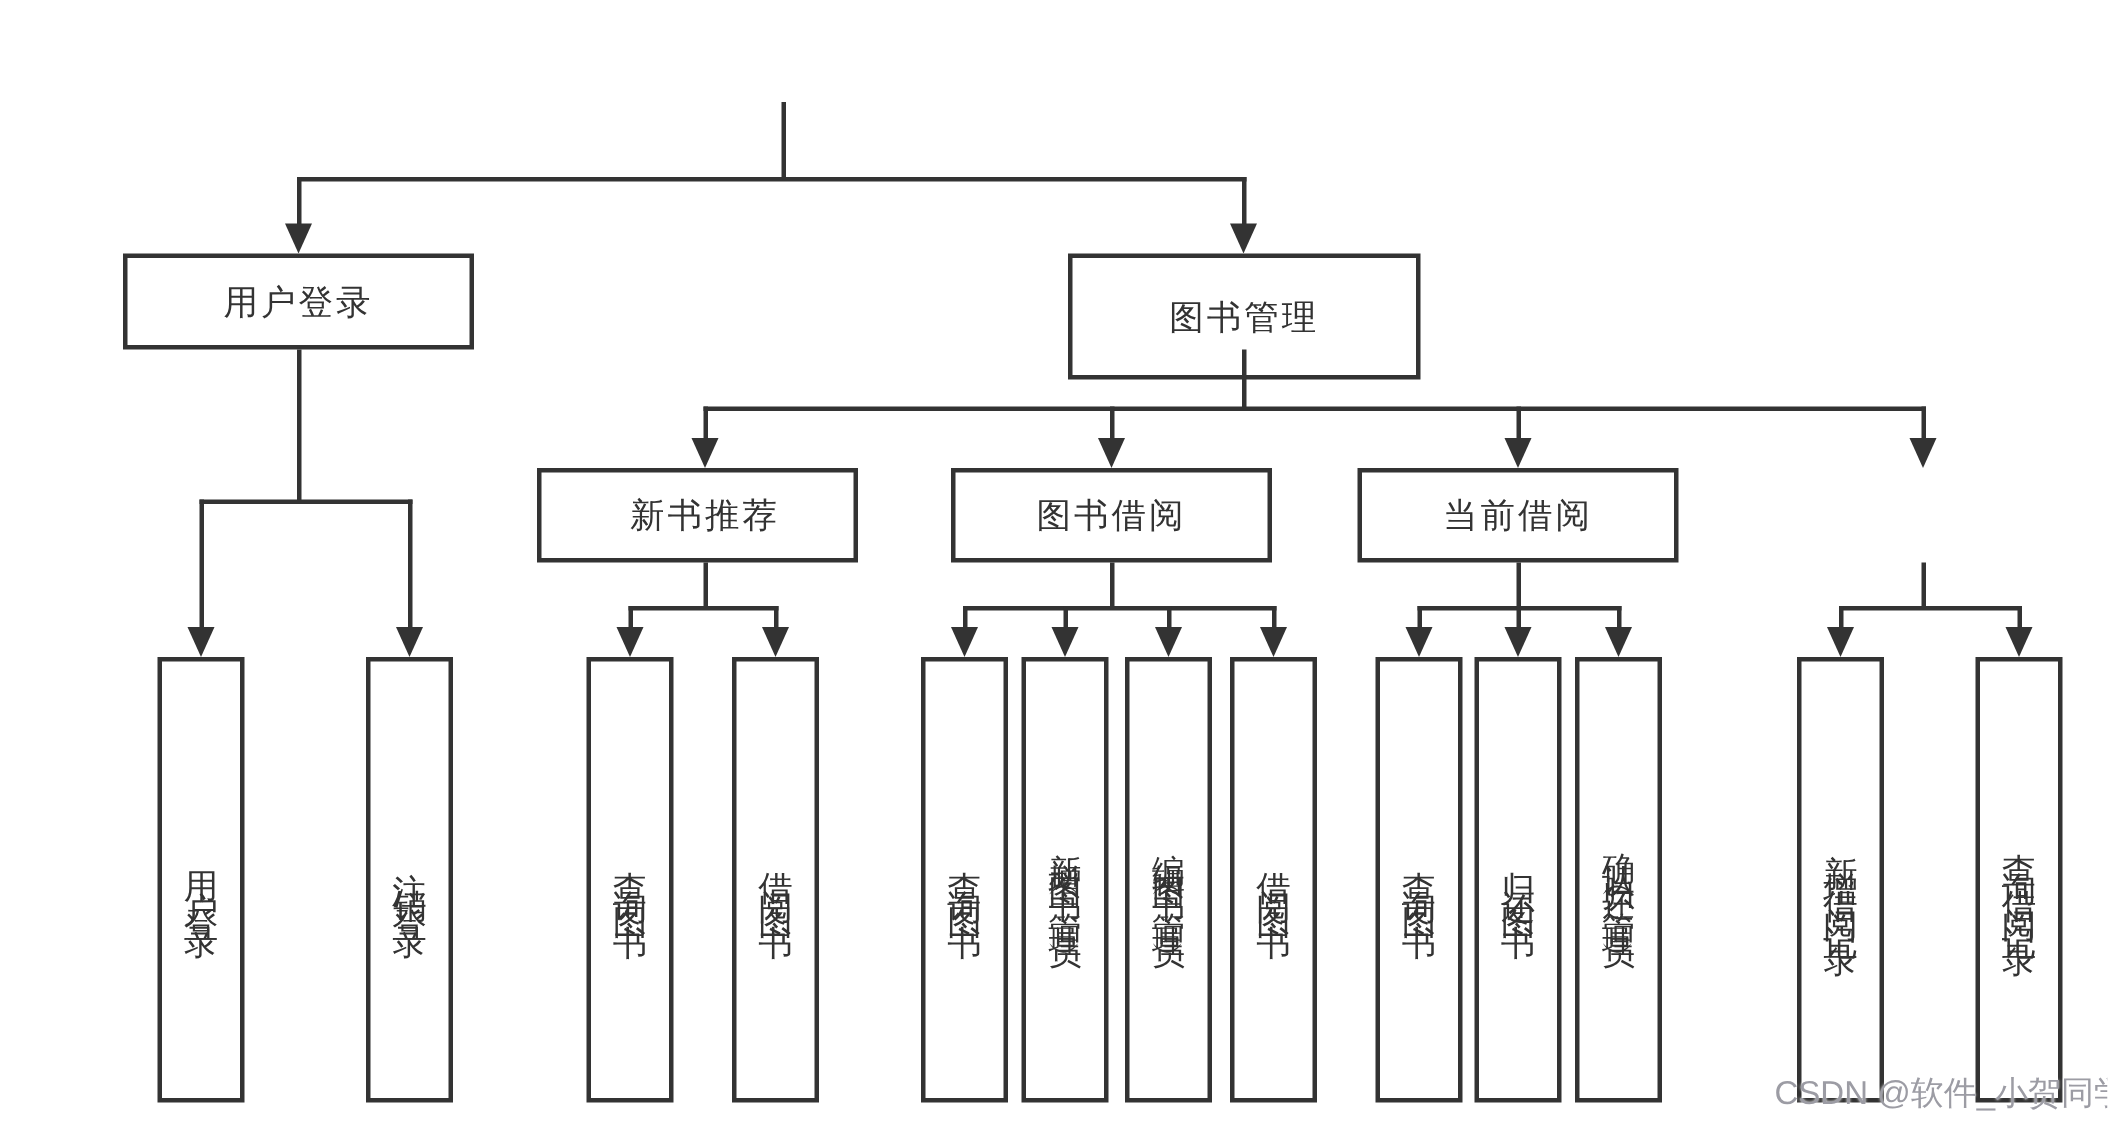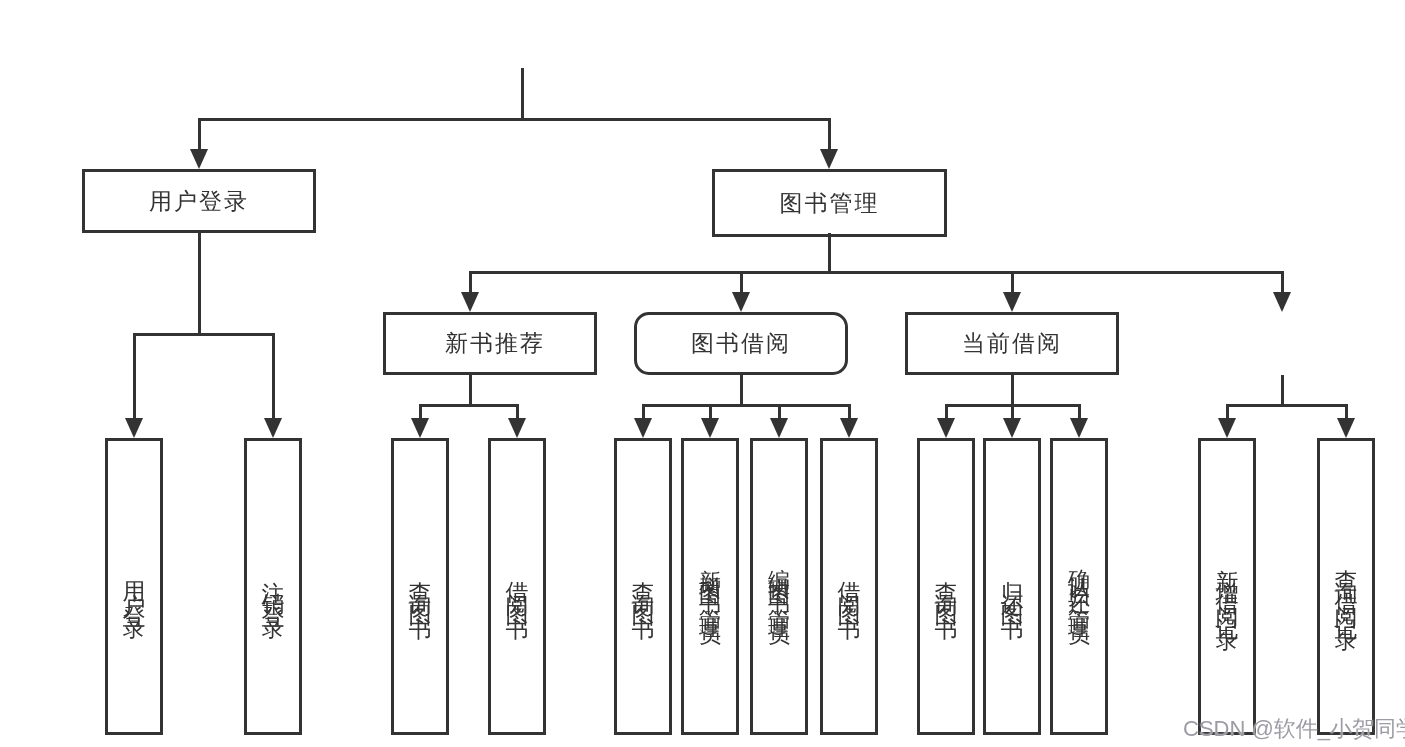--- a/index.html
+++ b/index.html
@@ -41,42 +41,42 @@
   <div class="vline" style="left:520.5px;top:68px;height:52px;"></div>
 
   <div class="hline" style="left:197.5px;top:118px;width:633px;"></div>
 
   <div class="vline" style="left:197.5px;top:118px;height:32px;"></div>
   <div class="arrow" style="left:190px;top:149px;"></div>
   <div class="vline" style="left:827.5px;top:118px;height:32px;"></div>
   <div class="arrow" style="left:820px;top:149px;"></div>
 
   <div class="hbox" style="left:82px;top:169px;width:234px;height:64px;">用户登录</div>
-  <div class="hbox" style="left:712px;top:169px;width:235px;height:68px;">图书管理</div>
+  <div class="hbox" style="left:712px;top:169px;width:235px;height:84px;">图书管理</div>
 
   <div class="vline" style="left:197.5px;top:233px;height:102px;"></div>
   <div class="hline" style="left:132.5px;top:333px;width:142px;"></div>
   <div class="vline" style="left:132.5px;top:333px;height:85px;"></div>
   <div class="arrow" style="left:125px;top:418px;"></div>
   <div class="vline" style="left:271.5px;top:333px;height:85px;"></div>
   <div class="arrow" style="left:264px;top:418px;"></div>
 
   <div class="vline" style="left:827.5px;top:233px;height:40px;"></div>
   <div class="hline" style="left:468.5px;top:271px;width:815px;"></div>
   <div class="vline" style="left:468.5px;top:271px;height:22px;"></div>
   <div class="arrow" style="left:461px;top:292px;"></div>
   <div class="vline" style="left:739.5px;top:271px;height:22px;"></div>
   <div class="arrow" style="left:732px;top:292px;"></div>
   <div class="vline" style="left:1010.5px;top:271px;height:22px;"></div>
   <div class="arrow" style="left:1003px;top:292px;"></div>
   <div class="vline" style="left:1280.5px;top:271px;height:22px;"></div>
   <div class="arrow" style="left:1273px;top:292px;"></div>
 
-  <div class="hbox" style="left:383px;top:312px;width:214px;height:63px;padding-left:10px;">新书推荐</div>
-  <div class="hbox" style="left:634px;top:312px;width:214px;height:63px;border-radius:15px;">图书借阅</div>
+  <div class="hbox" style="left:358px;top:312px;width:214px;height:63px;padding-left:10px;">新书推荐</div>
+  <div class="hbox" style="left:634px;top:312px;width:214px;height:63px;">图书借阅</div>
   <div class="hbox" style="left:905px;top:312px;width:214px;height:63px;">当前借阅</div>
 
   <div class="vline" style="left:468.5px;top:375px;height:31px;"></div>
   <div class="vline" style="left:739.5px;top:375px;height:31px;"></div>
   <div class="vline" style="left:1010.5px;top:375px;height:31px;"></div>
   <div class="vline" style="left:1280.5px;top:375px;height:31px;"></div>
 
   <div class="hline" style="left:418.5px;top:404px;width:100px;"></div>
   <div class="hline" style="left:641.5px;top:404px;width:209px;"></div>
   <div class="hline" style="left:944.5px;top:404px;width:136px;"></div>

